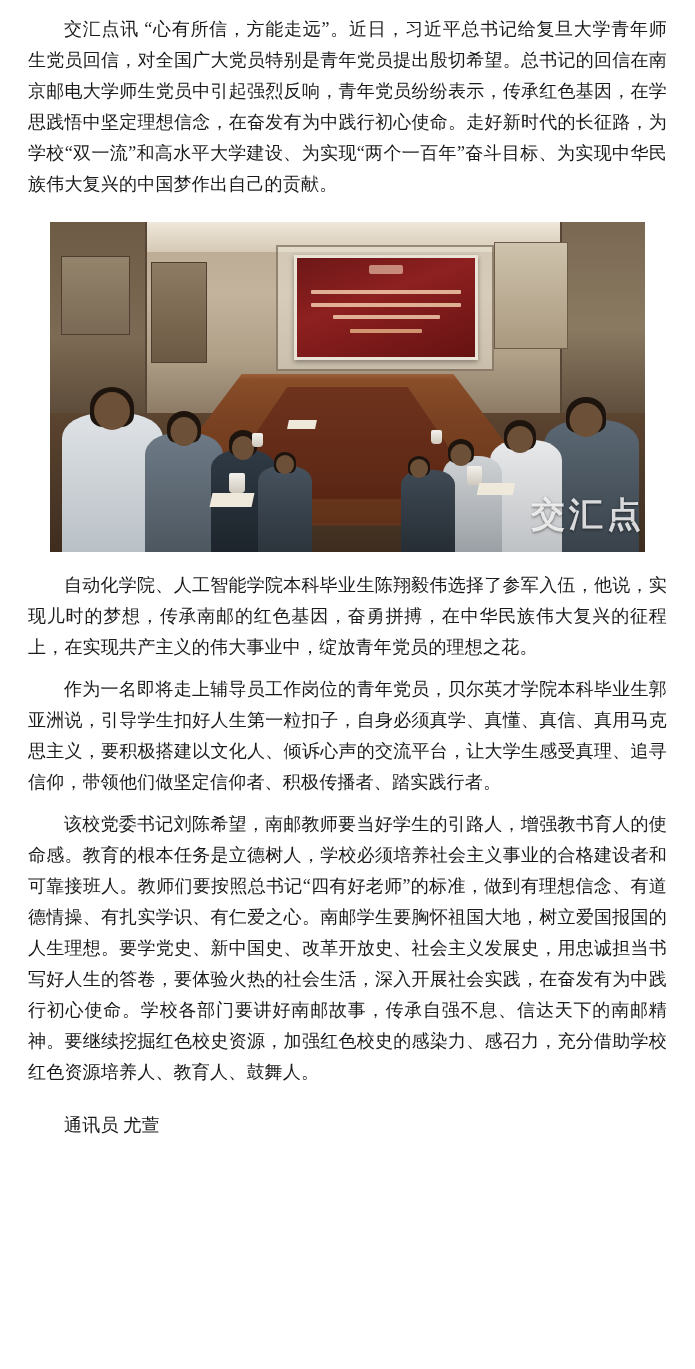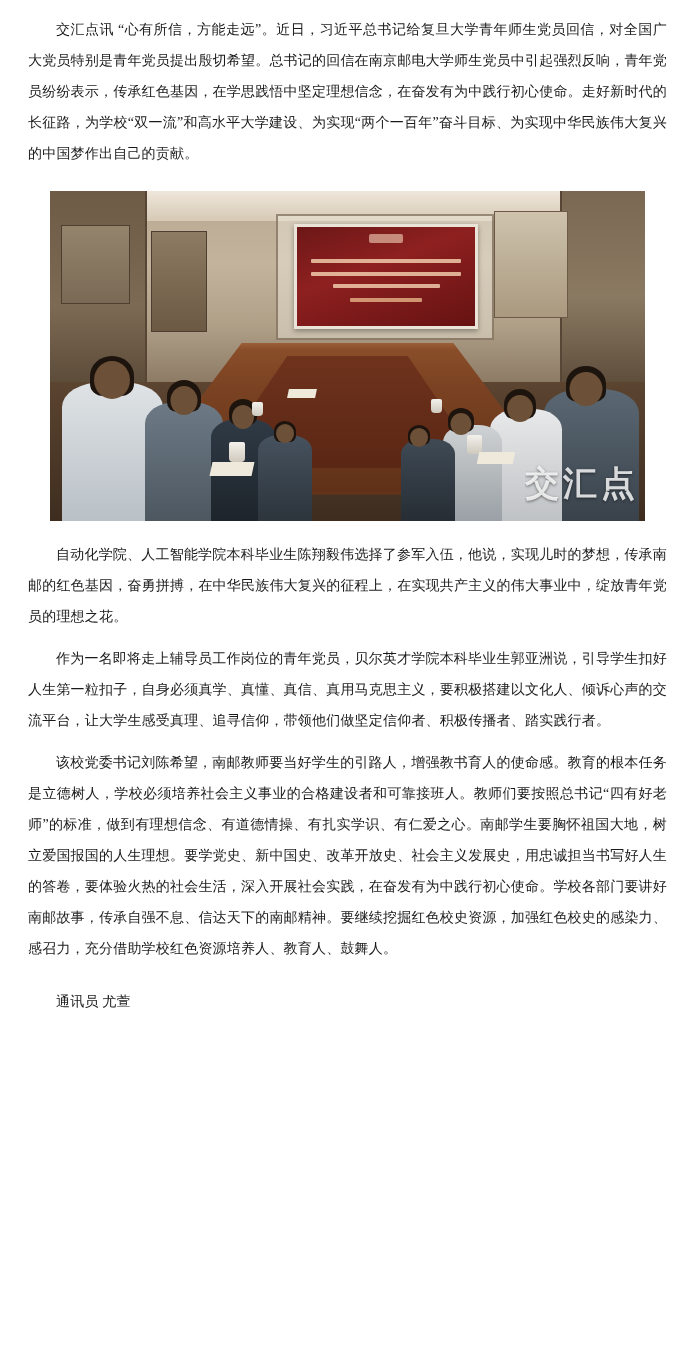--- a/index.html
+++ b/index.html
@@ -13,21 +13,21 @@
     color: #1a1a1a;
   }
   .page {
     width: 695px;
     min-height: 1369px;
     box-sizing: border-box;
     padding: 14px 28px 20px 28px;
     background: #ffffff;
   }
   .para {
-    font-size: 14px;
+    font-size: 18px;
     line-height: 31px;
     text-align: justify;
     text-justify: inter-ideograph;
     text-indent: 2em;
     margin: 0 0 11px 0;
     letter-spacing: 0.2px;
   }
   .figure {
     margin: 22px 0 18px 0;
     display: flex;
@@ -189,21 +189,21 @@
     background: linear-gradient(180deg,#f3f1ec,#cfc9bd);
     border-radius: 2px 2px 4px 4px;
   }
   .paper {
     position: absolute;
     background: #efe9dc;
     transform: skewX(-12deg);
   }
   .watermark {
     position: absolute;
-    right: 6px;
+    right: 0;
     bottom: 14px;
     font-size: 34px;
     font-weight: bold;
     color: rgba(255,255,255,0.82);
     letter-spacing: 4px;
     text-shadow: 0 1px 3px rgba(0,0,0,0.5);
     font-family: "Liberation Sans", sans-serif;
     white-space: nowrap;
     overflow: hidden;
     max-width: 170px;

